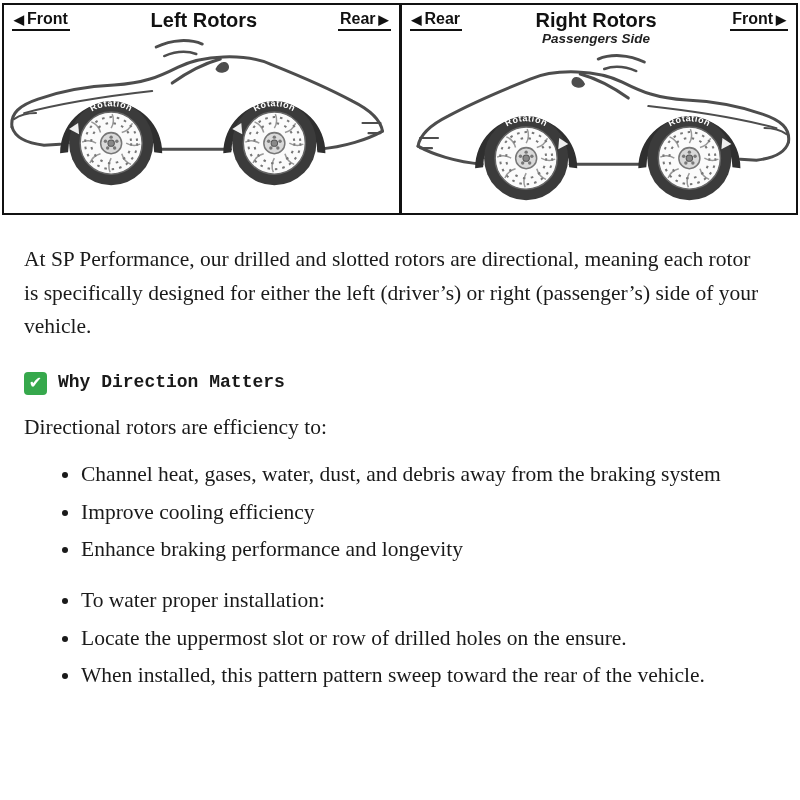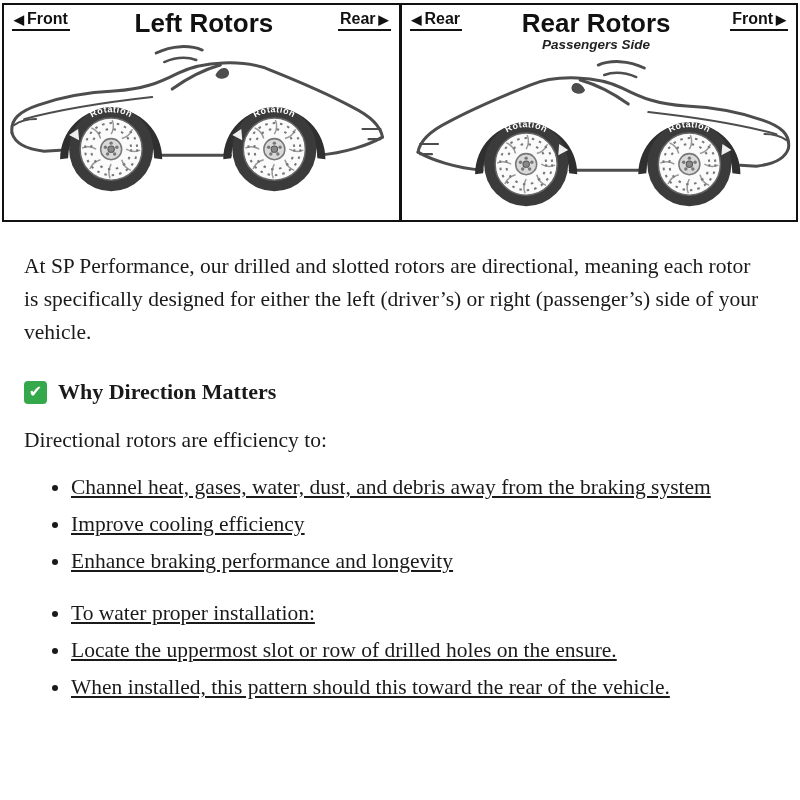--- a/index.html
+++ b/index.html
@@ -9,39 +9,39 @@
   .diagram-row { display:flex; margin:3px 2px 6px 2px; }
   .panel { flex:1 1 50%; border:2px solid #111; background:#fff; min-width:0; }
   .panel + .panel { margin-left:-1px; }
 
   .panel-head { display:flex; justify-content:space-between; align-items:flex-start;
                 padding:5px 8px 0 8px; font-family:"Liberation Sans", sans-serif; }
   .dir { display:flex; align-items:center; gap:3px; font-weight:bold; font-size:16px;
          border-bottom:2px solid #111; padding:0 2px 1px 2px; color:#111; }
   .dir .arr { font-size:13px; line-height:1; }
   .titles { text-align:center; flex:1; }
-  .panel-title { font-weight:bold; font-size:26px; line-height:1.05; color:#111; }
+  .panel-title { font-weight:bold; font-size:20px; line-height:1.05; color:#111; }
   .panel-subtitle { font-weight:bold; font-style:italic; font-size:13.5px; color:#222; }
 
   .car-wrap { padding:0 2px 2px 2px; }
   svg.car { display:block; width:100%; height:auto; }
 
   
   .article { padding:8px 32px 10px 24px; font-size:21.5px; line-height:1.55; }
   .article p { margin:14px 0; }
   .sec-head { display:flex; align-items:center; gap:11px; margin:26px 0 10px 0; }
   .sec-head.bold .sec-title { font-weight:bold; }
-  .sec-title { font-size:22px; }
+  .sec-title { font-size:18px;font-family:Liberation Mono, monospace; }
   .check-icon { width:23px; height:23px; background:#36a84c; border-radius:4px;
                 display:inline-flex; align-items:center; justify-content:center;
                 color:#fff; font-family:"DejaVu Sans", sans-serif; font-size:16px;
                 font-weight:bold; flex:0 0 auto; }
   .mag-icon { width:24px; height:24px; flex:0 0 auto; }
   ul { margin:6px 0 18px 0; padding-left:45px; }
-  li { margin:4px 2px;text-decoration:underline; }
+  li { margin:4px 12px; }
 </style>
 </head>
 <body>
 
 <svg width="0" height="0" style="position:absolute" aria-hidden="true">
   <defs>
 
     <g id="car-body" fill="none" stroke="#4d4d4d" stroke-width="3" stroke-linecap="round">
       <path d="M 6,96 C 4,82 14,74 32,68 C 58,59 86,55 108,54 C 138,52 152,46 172,36 C 196,24 238,22 264,33 C 294,45 322,57 346,70 C 364,79 374,88 376,100"></path>
       <path d="M 166,52 C 180,42 196,33 214,28"></path>
@@ -126,21 +126,21 @@
     </div>
   </div>
 
   <div class="panel">
     <div class="panel-head">
       <div class="dir">
         <span class="arr">◀</span>
         <span>Rear</span>
       </div>
       <div class="titles">
-        <div class="panel-title">Rear Rotors</div>
+        <div class="panel-title">Right Rotors</div>
         <div class="panel-subtitle">Passengers Side</div>
       </div>
       <div class="dir">
         <span>Front</span>
         <span class="arr">▶</span>
       </div>
     </div>
     <div class="car-wrap">
       <svg class="car" viewBox="0 0 390 165">
         <use href="#car-body" transform="translate(390,0) scale(-1,1)"></use>
@@ -177,16 +177,16 @@
   <ul>
     <li>Channel heat, gases, water, dust, and debris away from the braking system</li>
     <li>Improve cooling efficiency</li>
     <li>Enhance braking performance and longevity</li>
   </ul>
 
 
   <ul>
     <li>To water proper installation:</li>
     <li>Locate the uppermost slot or row of drilled holes on the ensure.</li>
-    <li>When installed, this pattern should this toward the rear of the vehicle.</li>
+    <li>When installed, this pattern pattern sweep toward the rear of the vehicle.</li>
   </ul>
 
 </div>
 
 </body></html>

